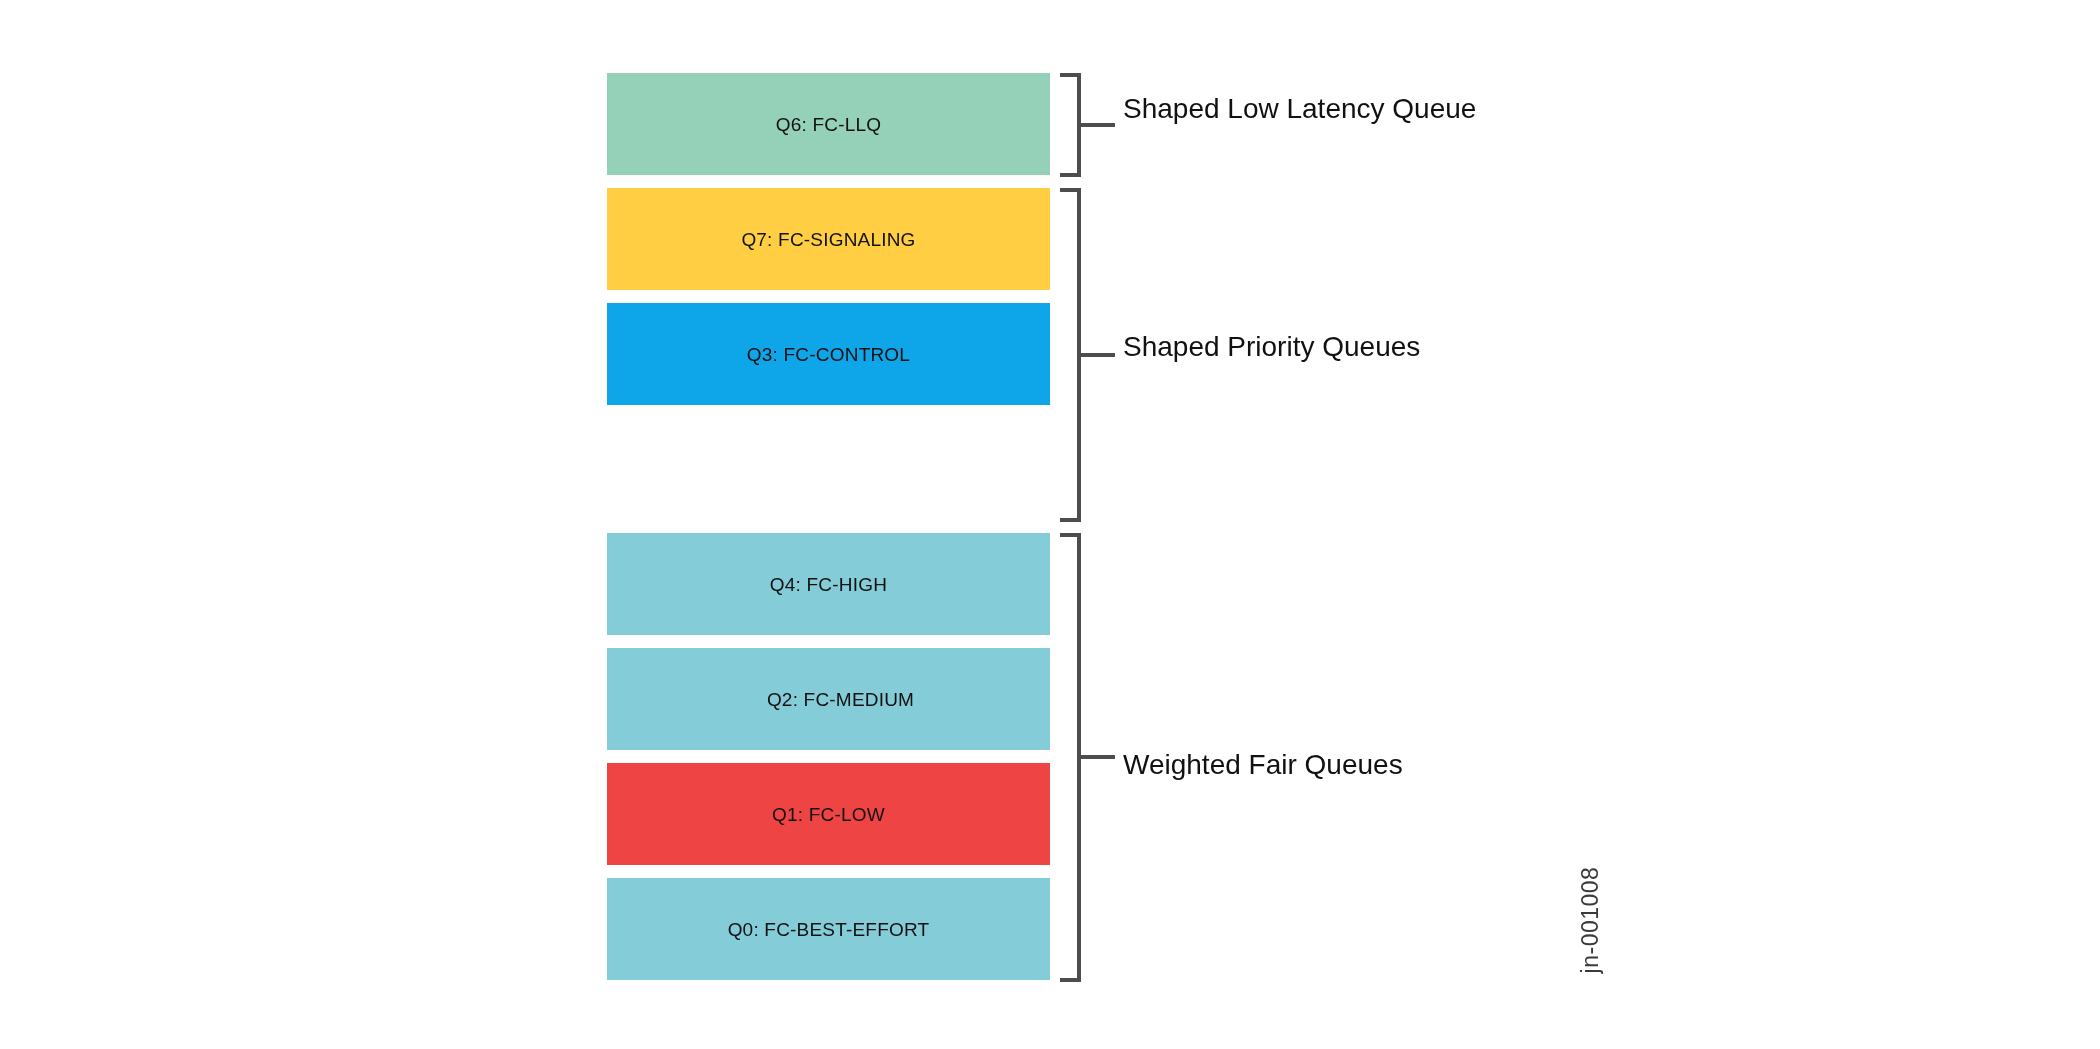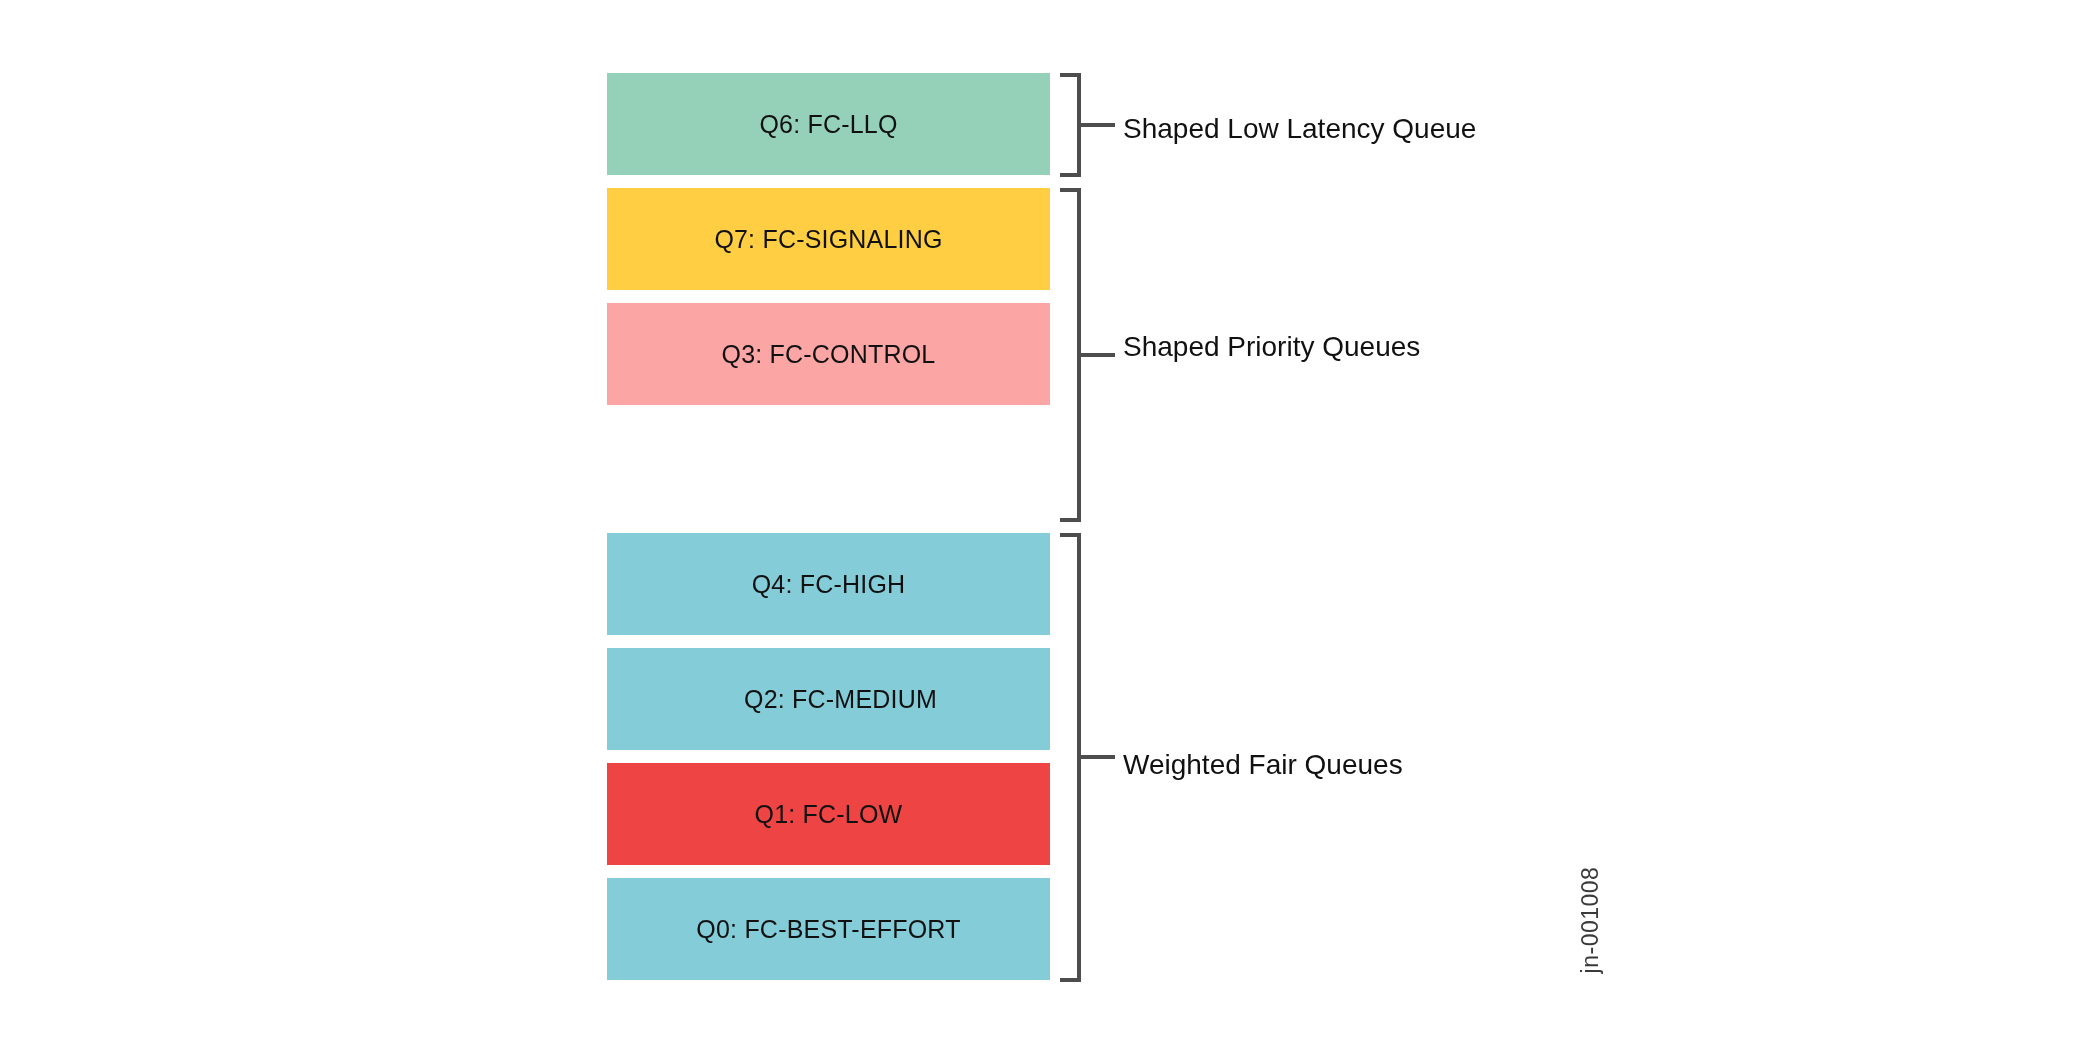--- a/index.html
+++ b/index.html
@@ -26,21 +26,21 @@
     position: absolute;
     left: 607px;
     width: 443px;
     height: 102px;
     display: flex;
     align-items: center;
     justify-content: center;
     box-sizing: border-box;
   }
   .queue-label {
-    font-size: 25px;
+    font-size: 19px;
     font-weight: 400;
     color: #111111;
     letter-spacing: 0.2px;
     line-height: 1;
     white-space: nowrap;
   }
 
   
   .bracket {
     position: absolute;
@@ -105,21 +105,21 @@
 <div id="canvas">
 
   <div class="queue-box" style="top:73px; background:#95d0b9;">
     <span class="queue-label">Q6: FC-LLQ</span>
   </div>
 
   <div class="queue-box" style="top:188px; background:#ffce43;">
     <span class="queue-label">Q7: FC-SIGNALING</span>
   </div>
 
-  <div class="queue-box" style="top:303px; background:#fca5a5;text-align:center;">
+  <div class="queue-box" style="top:303px; background:#0ea5e9;text-align:center;">
     <span class="queue-label">Q3: FC-CONTROL</span>
   </div>
 
 
   <div class="queue-box" style="top:533px; background:#84ccd8;">
     <span class="queue-label">Q4: FC-HIGH</span>
   </div>
 
   <div class="queue-box" style="top:648px; background:#84ccd8;padding-left:24px;">
     <span class="queue-label">Q2: FC-MEDIUM</span>
@@ -132,21 +132,21 @@
   <div class="queue-box" style="top:878px; background:#84ccd8;">
     <span class="queue-label">Q0: FC-BEST-EFFORT</span>
   </div>
 
   <div class="bracket" style="top:73px; height:104px;">
     <div class="tab tab-top"></div>
     <div class="spine"></div>
     <div class="tab tab-bottom"></div>
   </div>
   <div class="bracket-tick" style="top:123px;"></div>
-  <div class="group-label" style="top:129px;text-align:right;">Shaped Low Latency Queue</div>
+  <div class="group-label" style="top:109px;text-align:right;">Shaped Low Latency Queue</div>
 
   <div class="bracket" style="top:188px; height:334px;">
     <div class="tab tab-top"></div>
     <div class="spine"></div>
     <div class="tab tab-bottom"></div>
   </div>
   <div class="bracket-tick" style="top:353px;"></div>
   <div class="group-label" style="top:347px;">Shaped Priority Queues</div>
 
   <div class="bracket" style="top:533px; height:449px;">

